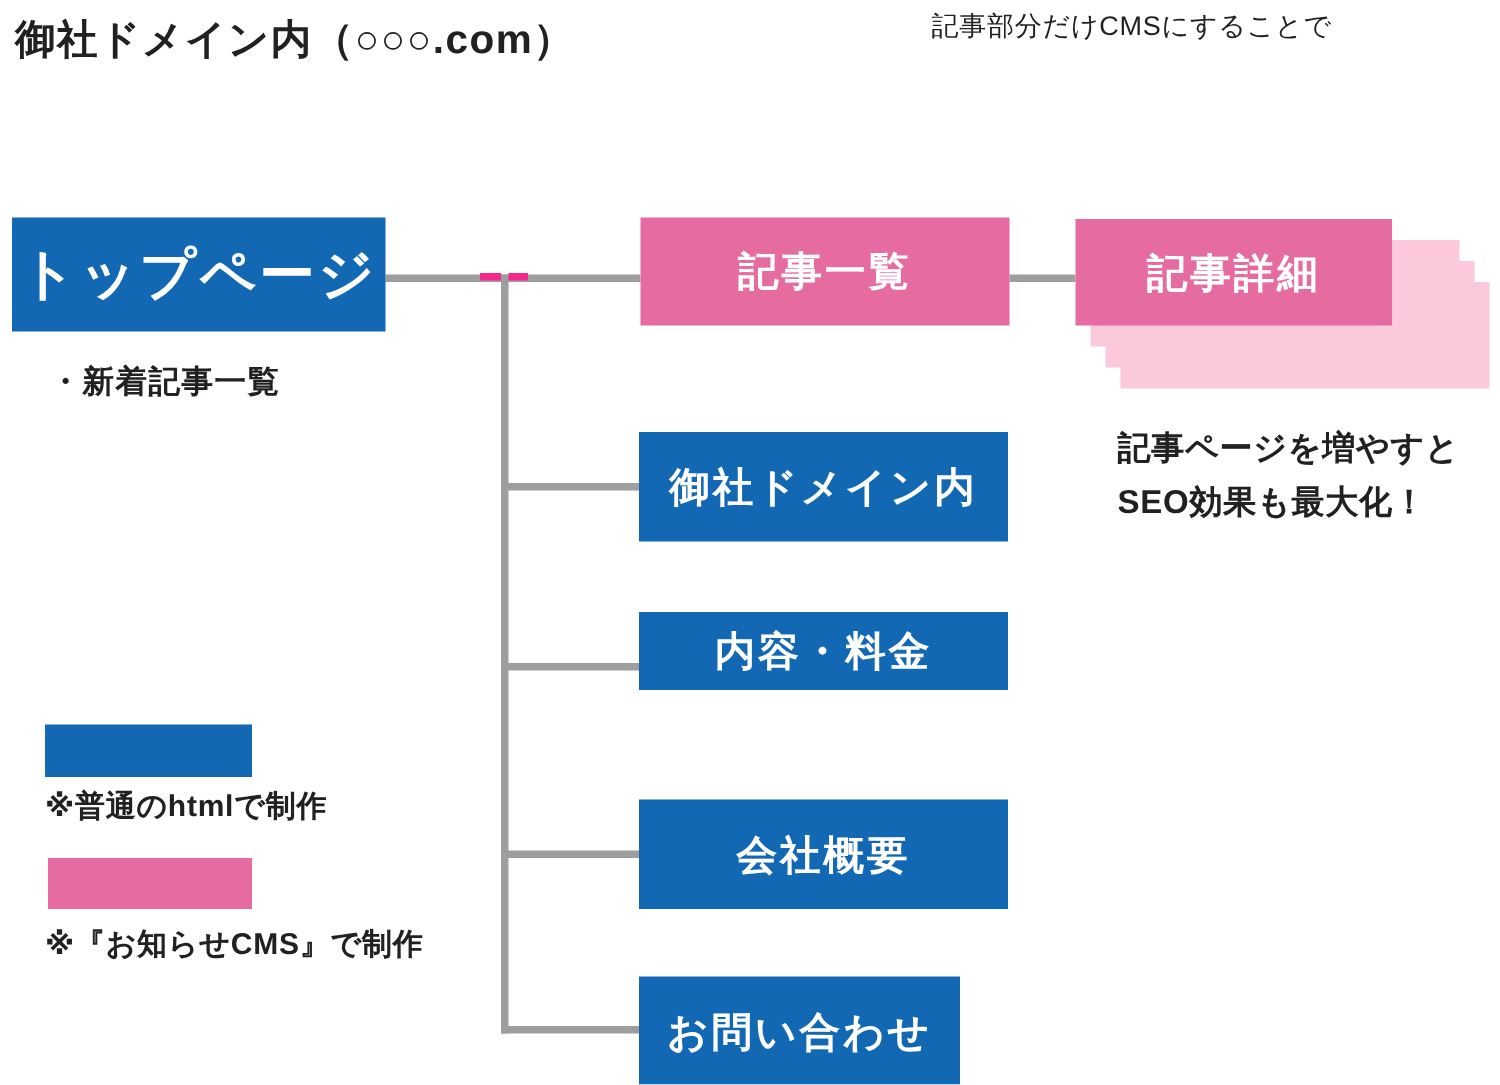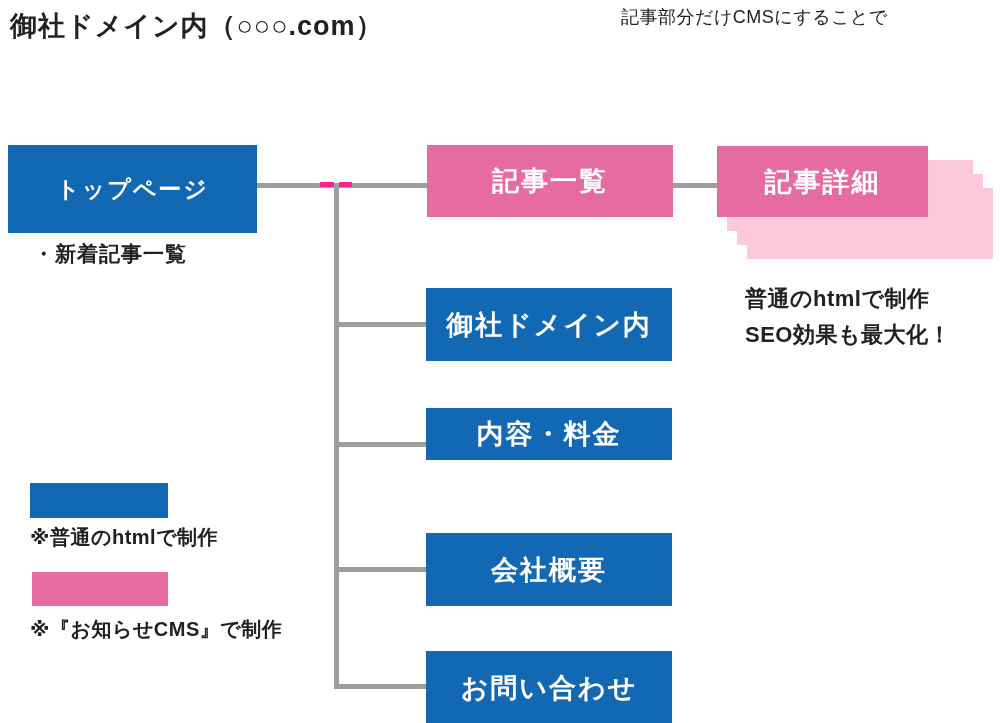--- a/index.html
+++ b/index.html
@@ -88,51 +88,51 @@
   <div class="abs line" style="left:257px; top:183px; width:170px; height:5px;"></div>
   <div class="abs dash" style="left:320px; top:182px; width:14px; height:5px;"></div>
   <div class="abs dash" style="left:339px; top:182px; width:13px; height:5px;"></div>
   <div class="abs line" style="left:334px; top:183px; width:5px; height:506px;"></div>
   <div class="abs line" style="left:334px; top:322px; width:93px; height:5px;"></div>
   <div class="abs line" style="left:334px; top:442px; width:93px; height:5px;"></div>
   <div class="abs line" style="left:334px; top:567px; width:93px; height:5px;"></div>
   <div class="abs line" style="left:334px; top:684px; width:93px; height:5px;"></div>
   <div class="abs line" style="left:673px; top:183px; width:44px; height:5px;"></div>
 
-  <div class="abs node blue" style="left:8px; top:145px; width:249px; height:88px; font-size:23px;">
+  <div class="abs node blue" style="left:8px; top:145px; width:249px; height:76px; font-size:37px;">
     <span>トップページ</span>
   </div>
   <div class="abs sub-note">・新着記事一覧</div>
 
   <div class="abs node pink" style="left:427px; top:145px; width:246px; height:72px;">
     <span>記事一覧</span>
   </div>
 
   <div class="abs shadow-layer" style="left:747px; top:188px; width:246px; height:71px;"></div>
   <div class="abs shadow-layer" style="left:737px; top:174px; width:246px; height:71px;"></div>
   <div class="abs shadow-layer" style="left:727px; top:160px; width:246px; height:71px;"></div>
   <div class="abs node pink" style="left:717px; top:146px; width:211px; height:71px;">
     <span>記事詳細</span>
   </div>
 
   <div class="abs seo-note">
-    <div>普通のhtmlで制作</div>
+    <div>記事ページを増やすと</div>
     <div>SEO効果も最大化！</div>
   </div>
 
   <div class="abs node blue" style="left:426px; top:288px; width:246px; height:73px;">
     <span>御社ドメイン内</span>
   </div>
   <div class="abs node blue" style="left:426px; top:408px; width:246px; height:52px;text-align:right;">
     <span>内容・料金</span>
   </div>
   <div class="abs node blue" style="left:426px; top:533px; width:246px; height:73px;">
     <span>会社概要</span>
   </div>
-  <div class="abs node blue" style="left:426px; top:651px; width:246px; height:73px;">
+  <div class="abs node blue" style="left:426px; top:651px; width:214px; height:73px;">
     <span>お問い合わせ</span>
   </div>
 
   <div class="abs legend-swatch-blue"></div>
   <div class="abs legend-text" style="left:30px; top:524px;">※普通のhtmlで制作</div>
   <div class="abs legend-swatch-pink"></div>
   <div class="abs legend-text" style="left:30px; top:616px;">※『お知らせCMS』で制作</div>
 
 </div>
 

